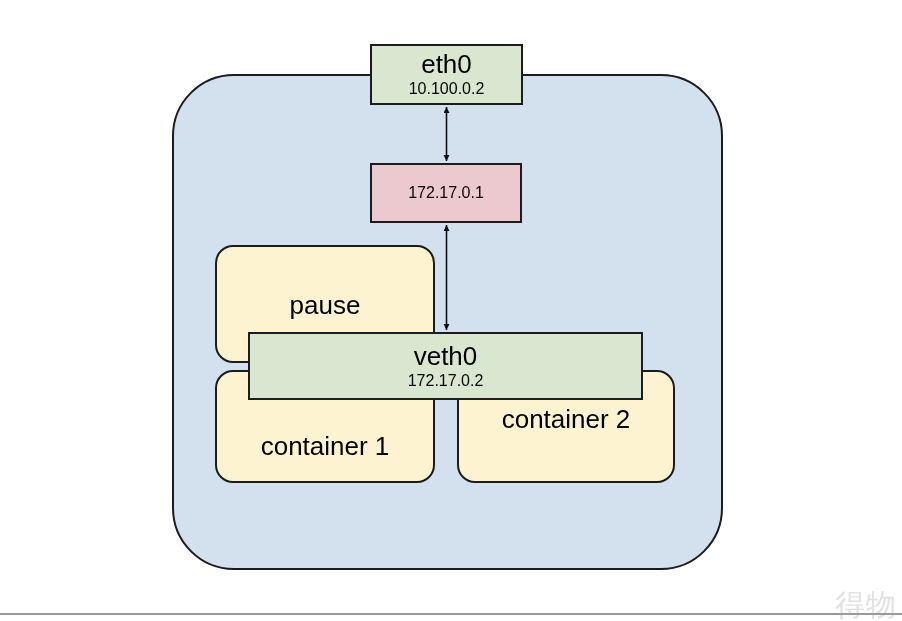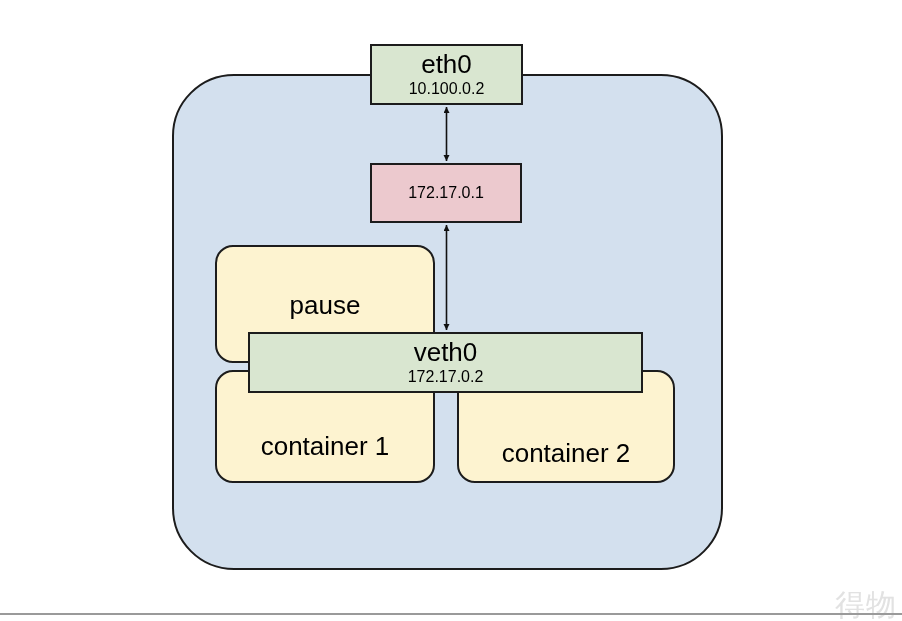--- a/index.html
+++ b/index.html
@@ -27,27 +27,27 @@
     background: var(--host_fill, #d3e0ee);
   }
   .rect-green { background: var(--interface_fill, #d9e6d0); justify-content: center; }
   .rect-pink  { background: var(--bridge_fill, #ecc9ce); }
   .round-yellow {
     background: var(--container_fill, #fdf3d0);
     border-radius: 18px;
   }
   #eth0    { left: 370px; top: 44px;  width: 153px; height: 61px; }
   #docker0 { left: 370px; top: 163px; width: 152px; height: 60px; }
-  #veth0   { left: 248px; top: 332px; width: 395px; height: 61px; }
+  #veth0   { left: 248px; top: 332px; width: 395px; height: 68px; }
   #pause   { left: 215px; top: 245px; width: 220px; height: 118px;
              justify-content: center; padding-top: 4px; }
   #container1 { left: 215px; top: 370px; width: 220px; height: 113px;
                 justify-content: flex-end; padding-bottom: 20px; }
   #container2 { left: 457px; top: 370px; width: 218px; height: 113px;
-                justify-content: flex-end; padding-bottom: 13px; }
+                padding-bottom: 13px; }
   .title { font-size: 26px; line-height: 1.12; }
   .ip    { font-size: 16px; line-height: 1.2; }
   .host-label {
     position: absolute;
     left: 172px; top: 501px; width: 551px;
     text-align: center;
     font-size: 26px;
   }
   svg.arrows {
     position: absolute; left: 0; top: 0;

